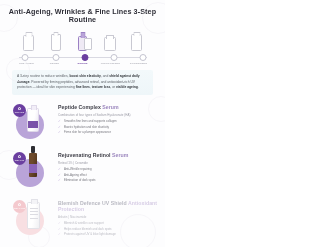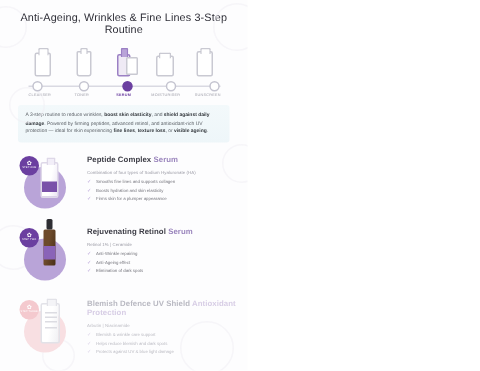--- a/index.html
+++ b/index.html
@@ -18,21 +18,21 @@
   .wm.w2{left:142px;top:2px;width:30px;height:30px;}
   .wm.w3{left:6px;top:58px;width:22px;height:22px;}
   .wm.w4{left:148px;top:96px;width:24px;height:24px;}
   .wm.w5{left:-6px;top:150px;width:28px;height:28px;}
   .wm.w6{left:120px;top:214px;width:34px;height:34px;}
   .wm.w7{left:28px;top:226px;width:20px;height:20px;}
 
   
   .hdr{padding-top:8px;text-align:center;}
   .hdr-title{
-    font-size:7.2px;font-weight:normal;letter-spacing:.1px;
+    font-size:7.2px;font-weight:bold;letter-spacing:.1px;
     color:#2f2f38;line-height:1.1;
   }
 
   
   .steps{
     margin:7px auto 0;width:132px;position:relative;
     display:flex;justify-content:space-between;align-items:flex-end;
   }
   .step{width:24px;display:flex;flex-direction:column;align-items:center;}
   .bottle{height:20px;display:flex;align-items:flex-end;justify-content:center;}

